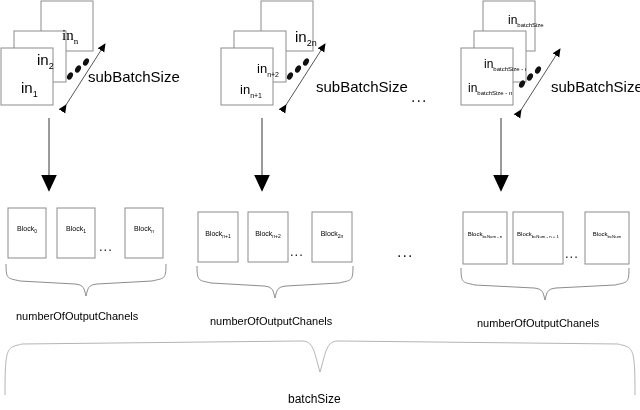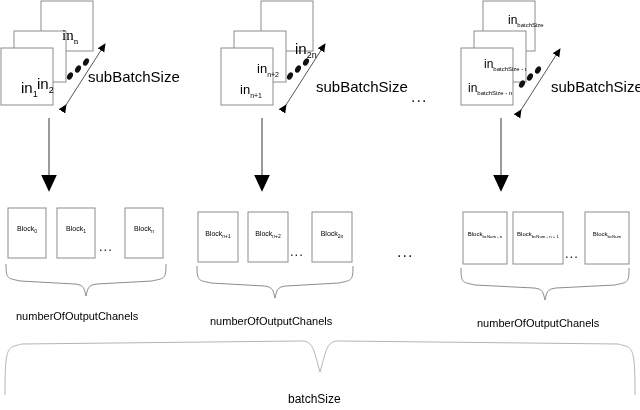--- a/index.html
+++ b/index.html
@@ -117,41 +117,41 @@
     <path d="M461,268 C461,284 463,282 475,285 L534,288 C543,289 543,292 545,300
              C547,292 547,289 556,288 L615,285 C627,282 629,284 629,268" fill="none" stroke="#8c8c8c" stroke-width="1"></path>
 
     <path d="M5,395 C5,345 7,348 22,344 L300,341 C314,340 314,352 320,372
              C326,352 326,340 340,341 L618,344 C633,348 635,345 635,395" fill="none" stroke="#b4b4b4" stroke-width="1"></path>
   </svg>
 
   <div class="lbl in-lbl" style="left:62px;top:28px;font-family:Liberation Serif, serif;">
     <span>in</span><sub>n</sub>
   </div>
-  <div class="lbl in-lbl" style="left:37px;top:76px;">
+  <div class="lbl in-lbl" style="left:37px;top:52px;">
     <span>in</span><sub>2</sub>
   </div>
   <div class="lbl in-lbl" style="left:21px;top:80px;">
     <span>in</span><sub>1</sub>
   </div>
   <div class="lbl sbs" style="left:88px;top:68px;">subBatchSize</div>
 
   <div class="lbl blk-lbl" style="left:8px;top:225px;width:38px;">
     <span>Block</span><sub>0</sub>
   </div>
   <div class="lbl blk-lbl" style="left:57px;top:225px;width:38px;">
     <span>Block</span><sub>1</sub>
   </div>
   <div class="lbl blk-lbl" style="left:125px;top:225px;width:38px;">
     <span>Block</span><sub>n</sub>
   </div>
   <div class="lbl dotsblk" style="left:99px;top:239px;">...</div>
   <div class="lbl noc" style="left:16px;top:310px;">numberOfOutputChanels</div>
 
-  <div class="lbl in-lbl" style="left:295px;top:41px;">
+  <div class="lbl in-lbl" style="left:295px;top:29px;">
     <span>in</span><sub>2n</sub>
   </div>
   <div class="lbl in-lbl small" style="left:257px;top:62px;">
     <span>in</span><sub>n+2</sub>
   </div>
   <div class="lbl in-lbl small" style="left:240px;top:83px;">
     <span>in</span><sub>n+1</sub>
   </div>
   <div class="lbl sbs" style="left:316px;top:78px;">subBatchSize</div>
   <div class="lbl dots3" style="left:411px;top:88px;">...</div>

